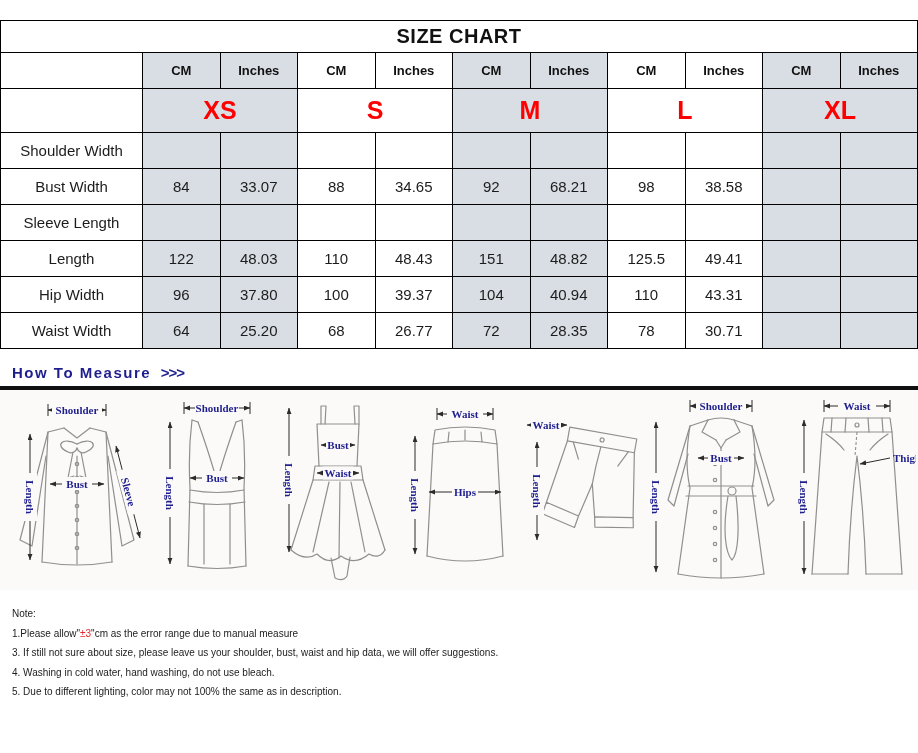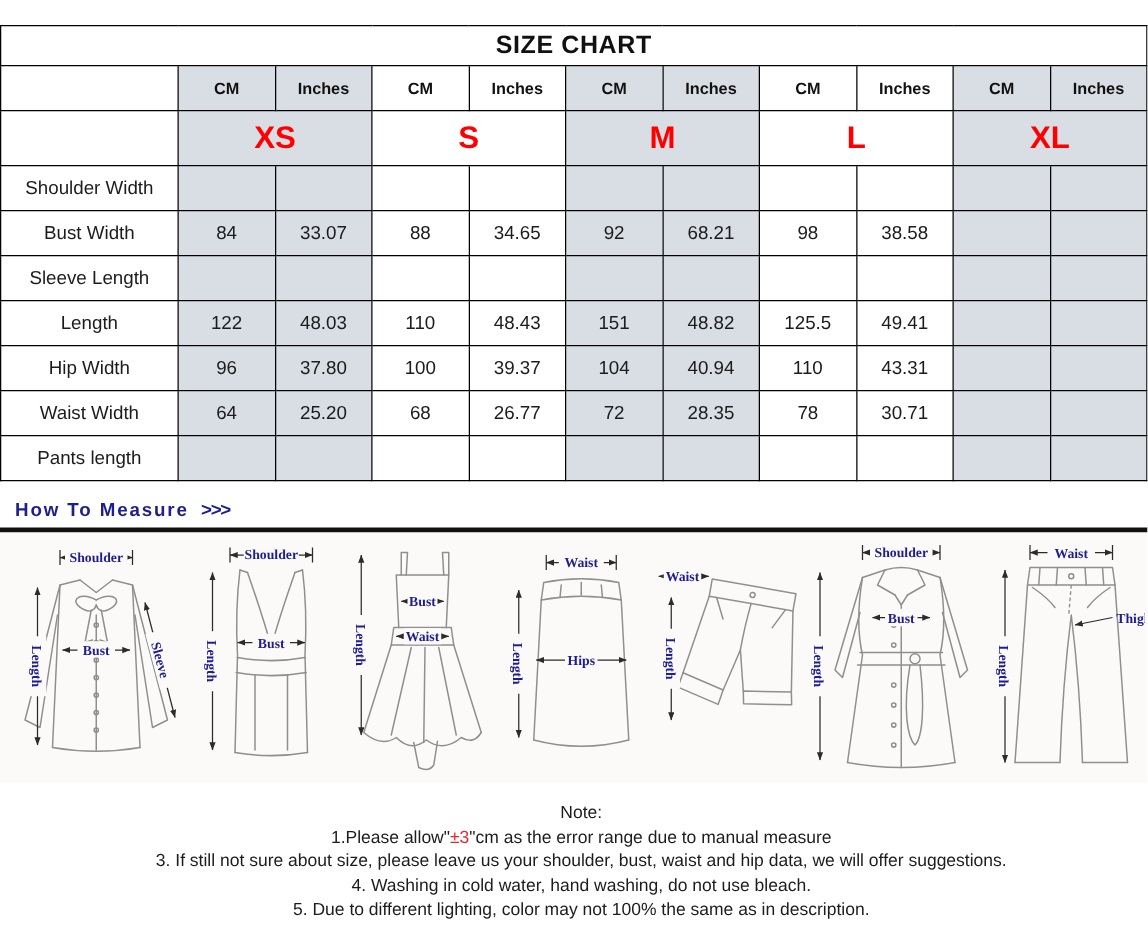--- a/index.html
+++ b/index.html
@@ -26,21 +26,21 @@
   .garment{flex:0 0 auto;}
 
   .o{fill:none;stroke:#8f8f8f;stroke-width:1.2;stroke-linejoin:round;stroke-linecap:round;}
   .dash{fill:none;stroke:#8f8f8f;stroke-width:1.1;stroke-dasharray:3 2;}
   .dim,.tick{stroke:#2b2b2b;stroke-width:1;fill:none;}
   .lbl-bg{fill:#fbfaf8;}
   .dlab{font-family:"Liberation Serif",serif;font-weight:bold;font-size:11px;fill:#1e1e8f;text-anchor:middle;}
   .dlab.start{text-anchor:start;}
 
   
-  .notes{margin:14px 0 0 12px;font-size:14px;line-height:19.5px;color:#1c1c1c;text-align:center;}
+  .notes{margin:14px 0 0 12px;font-size:10px;line-height:19.5px;color:#1c1c1c;}
   .notes .red{color:#e8262d;}
 </style>
 </head>
 <body>
 
 <table class="size">
   <colgroup>
     <col class="c-label">
       <col>
       <col>
@@ -147,33 +147,20 @@
   <tr class="data-row">
     <td class="rl green-left">Waist Width</td>
     <td class="sh">64</td>
     <td class="sh">25.20</td>
     <td>68</td>
     <td>26.77</td>
     <td class="sh">72</td>
     <td class="sh">28.35</td>
     <td>78</td>
     <td>30.71</td>
-    <td class="sh"></td>
-    <td class="sh"></td>
-  </tr>
-  <tr class="data-row">
-    <td class="rl">Pants length</td>
-    <td class="sh"></td>
-    <td class="sh"></td>
-    <td></td>
-    <td></td>
-    <td class="sh"></td>
-    <td class="sh"></td>
-    <td></td>
-    <td></td>
     <td class="sh"></td>
     <td class="sh"></td>
   </tr>
 </tbody>
   </table>
 
 <div class="measure-head">
   <span>How To Measure</span>
   <span class="chev">&gt;&gt;&gt;</span>
 </div>

